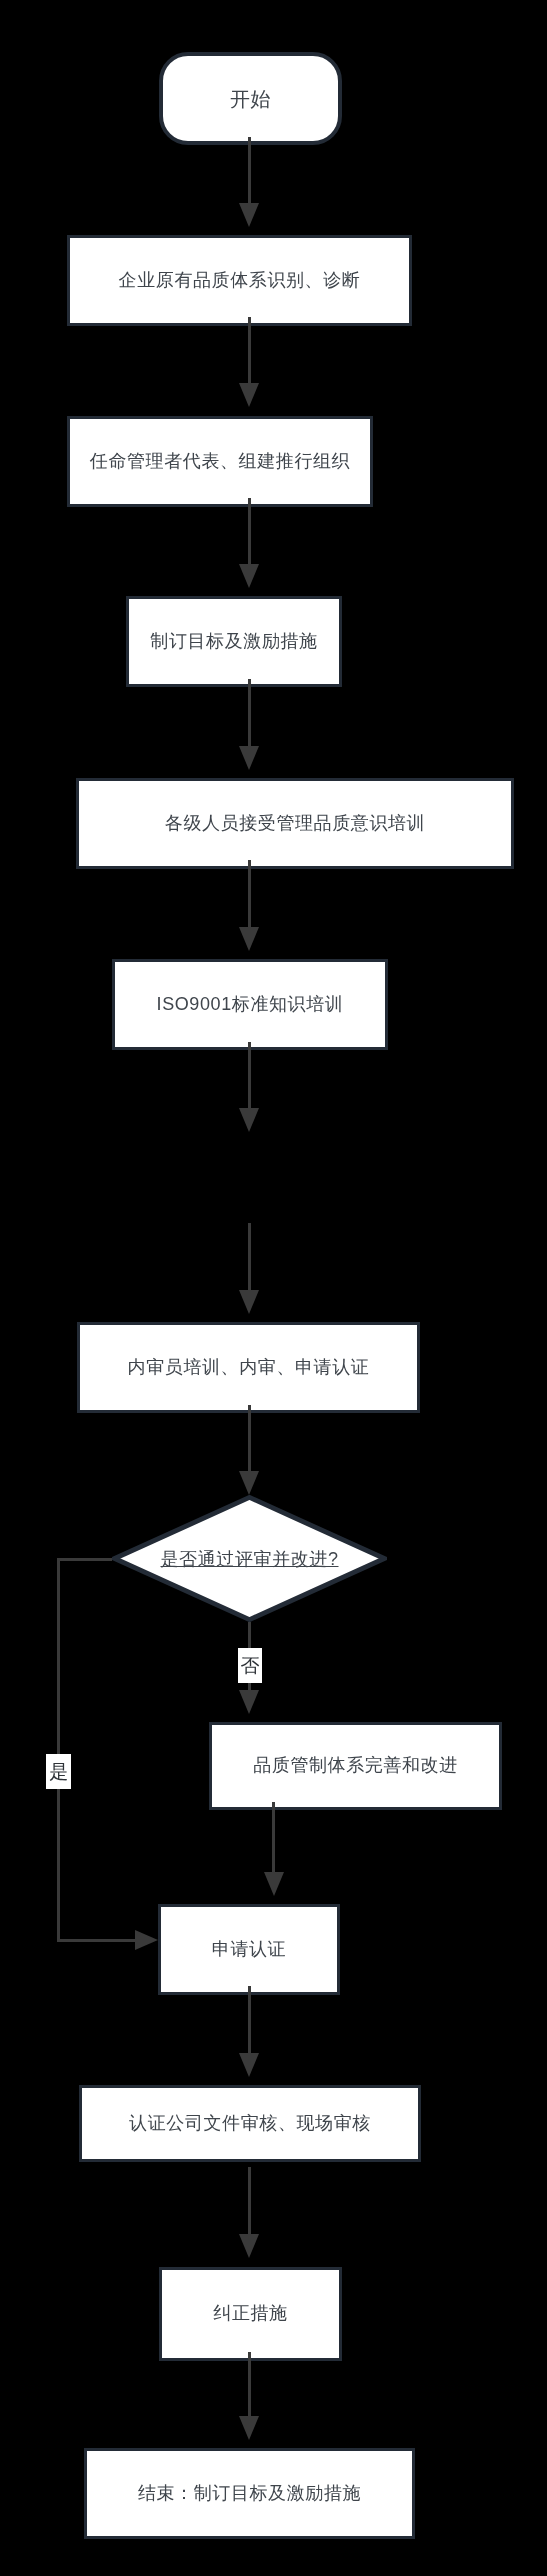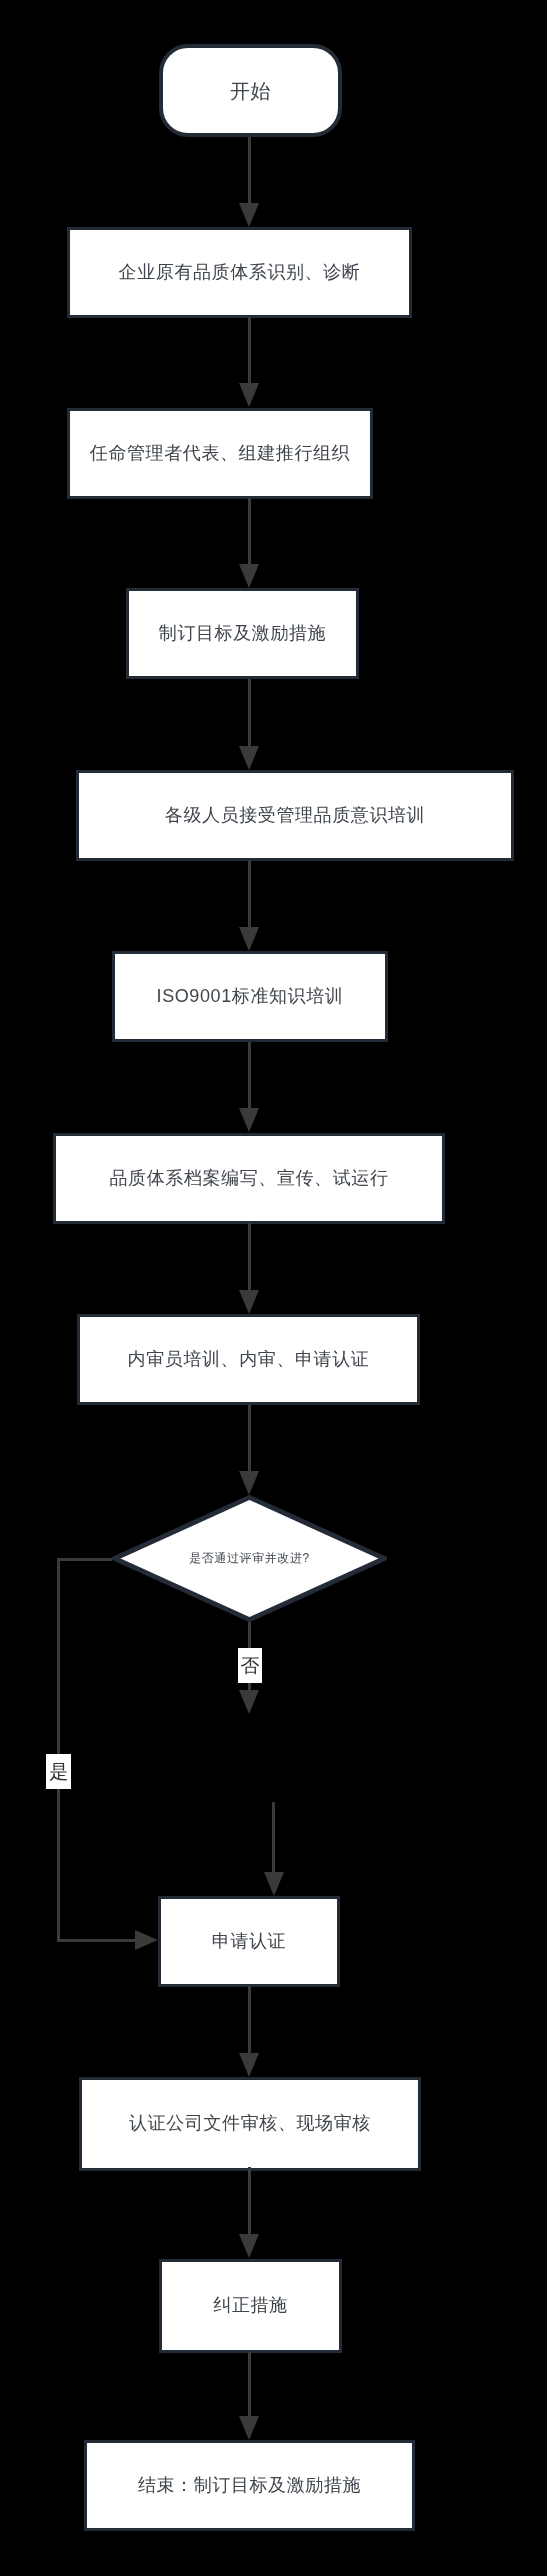--- a/index.html
+++ b/index.html
@@ -3,38 +3,38 @@
 <meta charset="utf-8">
 <style>
   html,body{margin:0;padding:0;background:#000;}
   #canvas{
     position:relative;width:548px;height:2576px;background:#000;
     font-family:"Liberation Sans","DejaVu Sans",sans-serif;overflow:hidden;
   }
   .node{
     position:absolute;box-sizing:border-box;background:#fff;
     border:3.6px solid #232b36;display:flex;align-items:center;justify-content:center;
-    color:#3f454c;font-size:18px;letter-spacing:0.6px;text-align:center;line-height:1.3;
+    color:#3f454c;font-size:18px;letter-spacing:0.6px;text-align:center;line-height:1.3;margin-top:8px;
   }
   .terminator{border-radius:29px;font-size:20px;border-width:4.8px;}
   .vline{position:absolute;width:3px;background:#3a3a3a;}
   .hline{position:absolute;height:3px;background:#3a3a3a;}
   .arrow-down{
     position:absolute;width:0;height:0;
     border-left:10.3px solid transparent;border-right:10.3px solid transparent;
     border-top:24px solid #3a3a3a;
   }
   .arrow-right{
     position:absolute;width:0;height:0;
     border-top:10.3px solid transparent;border-bottom:10.3px solid transparent;
     border-left:23px solid #3a3a3a;
   }
   .diamond-wrap{position:absolute;display:flex;align-items:center;justify-content:center;}
   .diamond-wrap svg{position:absolute;left:0;top:0;}
-  .diamond-label{position:relative;color:#3f454c;font-size:12px;letter-spacing:0.6px;z-index:2;}
+  .diamond-label{position:relative;color:#3f454c;font-size:18px;letter-spacing:0.6px;z-index:2;text-decoration:underline;}
   .edge-label{
     position:absolute;background:#fff;color:#2e3338;font-size:19px;
     display:flex;align-items:center;justify-content:center;
   }
 </style>
 </head>
 <body>
 
 <div id="canvas">
 
@@ -43,53 +43,53 @@
   </div>
 
   <div class="node" style="left:67px;top:227px;width:345px;height:91px">
     <span>企业原有品质体系识别、诊断</span>
   </div>
 
   <div class="node" style="left:67px;top:408px;width:306px;height:91px">
     <span>任命管理者代表、组建推行组织</span>
   </div>
 
-  <div class="node" style="left:126px;top:588px;width:233px;height:91px">
+  <div class="node" style="left:126px;top:588px;width:216px;height:91px">
     <span>制订目标及激励措施</span>
   </div>
 
   <div class="node" style="left:76px;top:770px;width:438px;height:91px">
     <span>各级人员接受管理品质意识培训</span>
   </div>
 
   <div class="node" style="left:112px;top:951px;width:276px;height:91px">
     <span>ISO9001标准知识培训</span>
   </div>
 
-  <div class="node" style="left:53px;top:1133px;width:392px;height:91px">
-    <span>品质体系档案编写、宣传、试运行</span>
-  </div>
 
   <div class="node" style="left:77px;top:1314px;width:343px;height:91px">
     <span>内审员培训、内审、申请认证</span>
   </div>
 
   <div class="diamond-wrap" style="left:112px;top:1495px;width:275px;height:127px">
     <svg width="275" height="127" viewBox="0 0 454 210">
       <polygon points="227,4 450,105 227,206 4,105" fill="#ffffff" stroke="#232b36" stroke-width="8"></polygon>
     </svg>
     <span class="diamond-label">是否通过评审并改进?</span>
   </div>
 
+  <div class="node" style="left:209px;top:1714px;width:293px;height:88px">
+    <span>品质管制体系完善和改进</span>
+  </div>
 
   <div class="node" style="left:158px;top:1896px;width:182px;height:91px">
     <span>申请认证</span>
   </div>
 
-  <div class="node" style="left:79px;top:2077px;width:342px;height:94px">
+  <div class="node" style="left:79px;top:2077px;width:342px;height:77px">
     <span>认证公司文件审核、现场审核</span>
   </div>
 
   <div class="node" style="left:159px;top:2259px;width:183px;height:94px">
     <span>纠正措施</span>
   </div>
 
   <div class="node" style="left:84px;top:2440px;width:331px;height:91px">
     <span>结束：制订目标及激励措施</span>
   </div>

